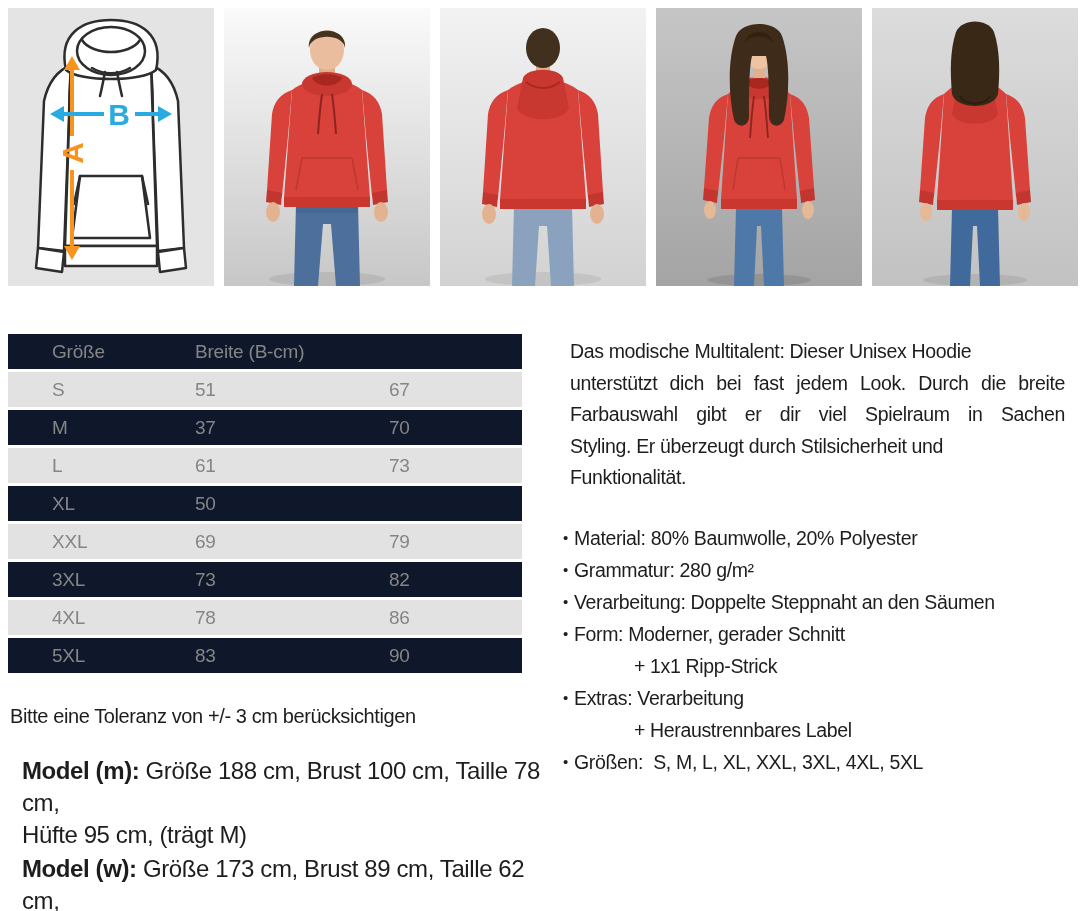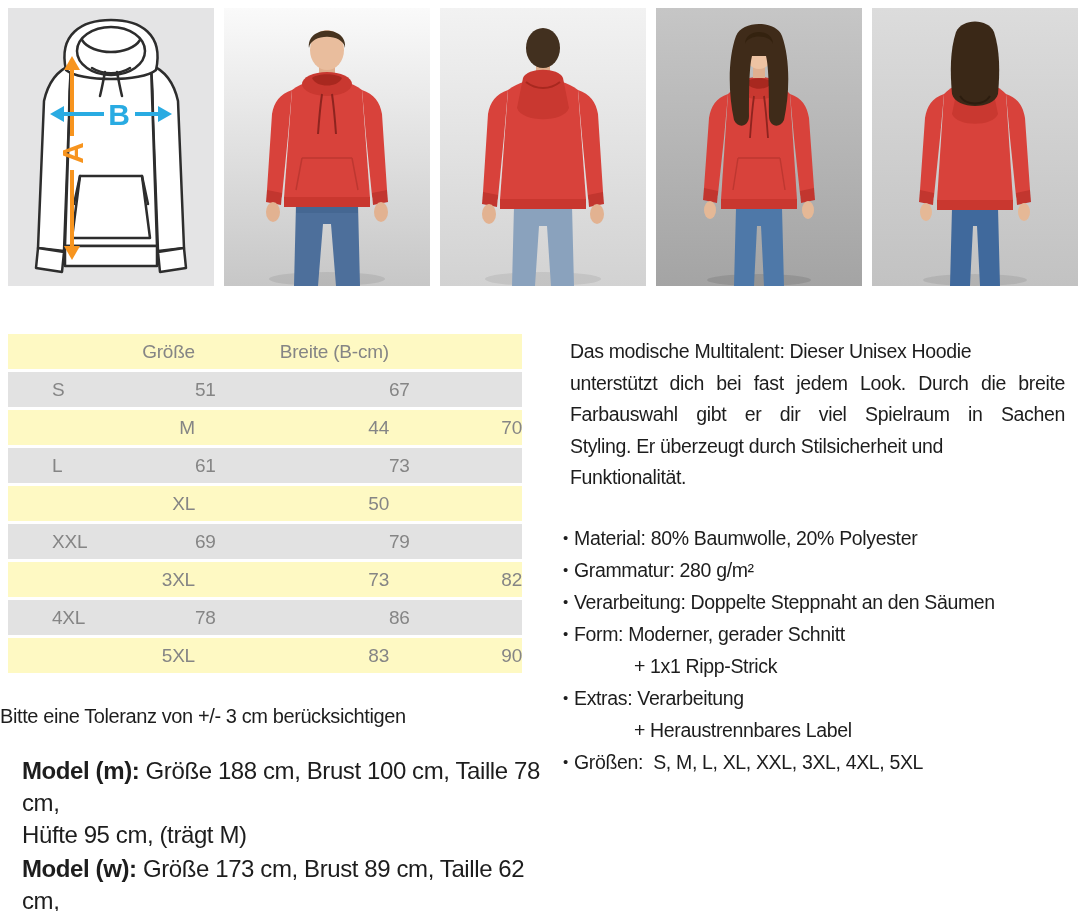--- a/index.html
+++ b/index.html
@@ -13,25 +13,25 @@
   
   .gallery { position:absolute; left:8px; top:8px; display:flex; gap:10px; }
   .panel { width:206px; height:278px; flex:0 0 auto; }
 
   
   .size-table { position:absolute; left:8px; top:334px; width:514px;
                 font-size:19px; color:#858585; letter-spacing:-0.2px; }
   .trow { display:grid; grid-template-columns:187px 194px 1fr;
           height:35px; line-height:35px; margin-bottom:3px; }
   .trow .c0 { padding-left:44px; }
-  .shade-a { background:#fef9c3;text-align:right; }
+  .shade-a { background:#0f172a; }
   .shade-b { background:#e2e2e2; }
 
   
-  .tolerance-note { position:absolute; left:0; top:705px;
+  .tolerance-note { position:absolute; left:10px; top:705px;
                     font-size:20px; letter-spacing:-0.4px; }
   .model-block { position:absolute; left:22px; width:530px;
                  font-size:24px; line-height:32px; letter-spacing:-0.4px; }
   #model-m { top:755px; }
   #model-w { top:853px; }
   .model-block b { font-weight:bold; }
 
   
   .right-col { position:absolute; left:559px; top:336px; width:506px;
                font-size:19.5px; letter-spacing:-0.35px; }
@@ -207,21 +207,21 @@
       <div class="c0">Größe</div>
       <div class="c1">Breite (B-cm)</div>
     </div>
     <div class="trow shade-b">
       <div class="c0">S</div>
       <div class="c1">51</div>
       <div class="c2">67</div>
     </div>
     <div class="trow shade-a">
       <div class="c0">M</div>
-      <div class="c1">44</div>
+      <div class="c1">37</div>
       <div class="c2">70</div>
     </div>
     <div class="trow shade-b">
       <div class="c0">L</div>
       <div class="c1">61</div>
       <div class="c2">73</div>
     </div>
     <div class="trow shade-a">
       <div class="c0">XL</div>
       <div class="c1">50</div>

